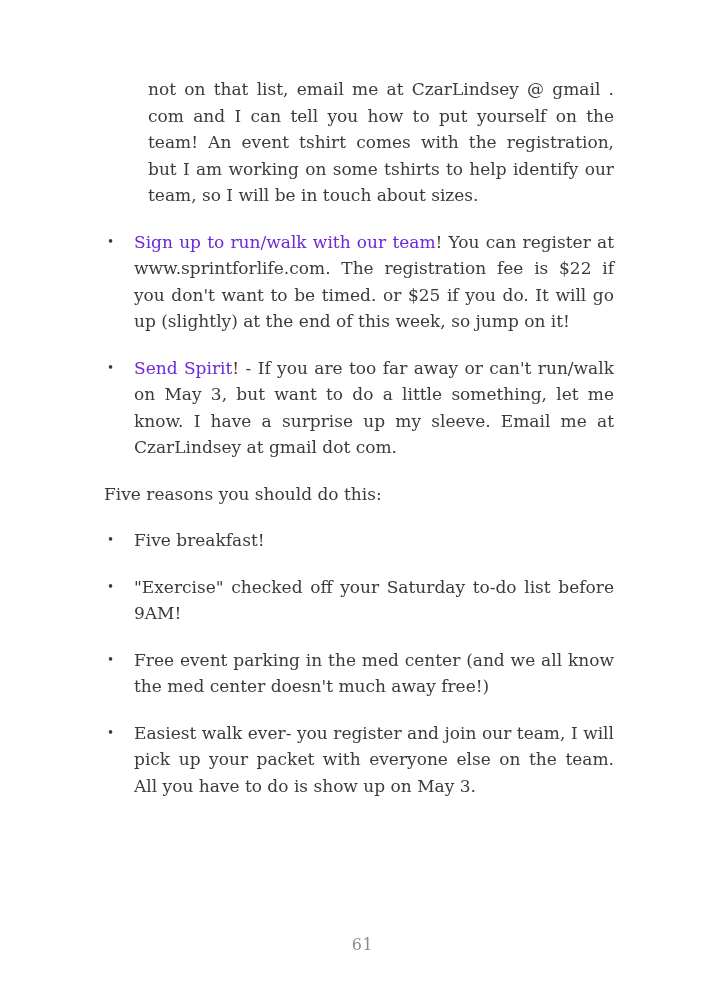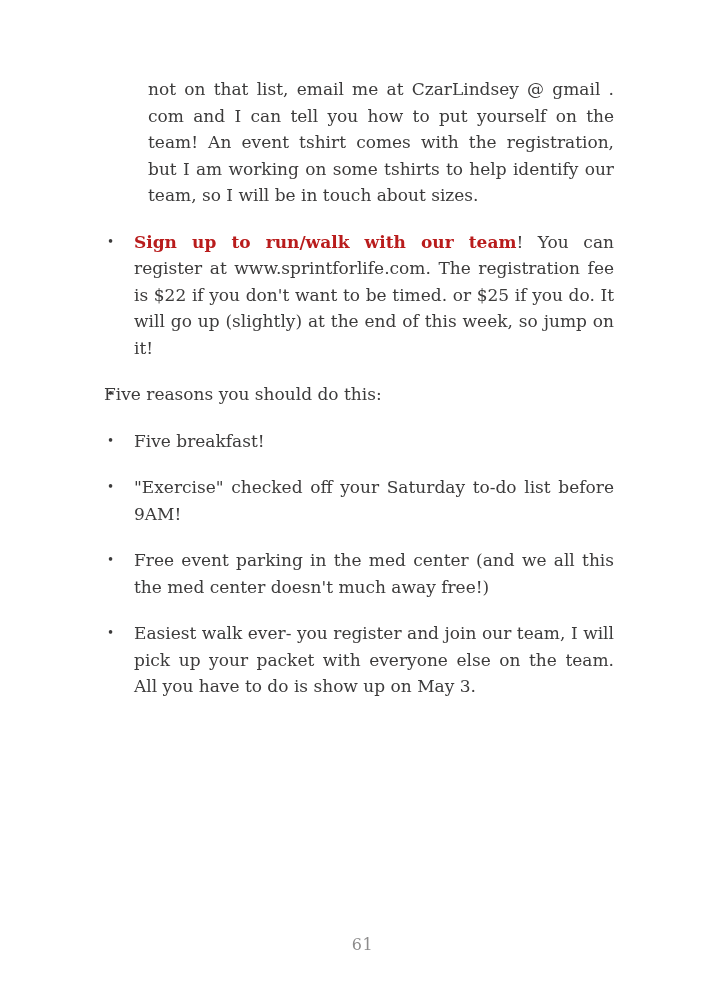--- a/index.html
+++ b/index.html
@@ -43,22 +43,22 @@
   }
   .bullet .marker {
     position: absolute;
     left: 3px;
     top: 0;
     font-size: 12px;
     line-height: 26.5px;
     color: #3c3b3b;
   }
   .bullet strong {
-    font-weight: bold;
-    color: #b91c1c;
+    font-weight: normal;
+    color: #6d28d9;
   }
   .flush {
     margin: 0 0 20px 0;
     text-align: left;
   }
   .page-number {
     position: absolute;
     bottom: 38px;
     left: 8px;
     width: 100%;
@@ -78,37 +78,40 @@
 
     <div class="bullet">
       <span class="marker">•</span>
       <span>
         <strong>Sign up to run/walk with our team</strong><span>!   You can register at www.sprintforlife.com.   The registration fee is $22 if you don't want to be timed. or $25 if you do.  It will go up (slightly) at the end of this week, so jump on it!</span>
       </span>
     </div>
 
     <div class="bullet">
       <span class="marker">•</span>
+      <span>
+        <strong>Send Spirit</strong><span>!  - If you are too far away or can't run/walk on May 3, but want to do a little something, let me know.  I have a surprise up my sleeve.  Email me at CzarLindsey at gmail dot com.</span>
+      </span>
     </div>
 
     <p class="flush">Five reasons you should do this:</p>
 
     <div class="bullet">
       <span class="marker">•</span>
       <span>Five breakfast!</span>
     </div>
 
     <div class="bullet">
       <span class="marker">•</span>
       <span>"Exercise" checked off your Saturday to-do list before 9AM!</span>
     </div>
 
     <div class="bullet">
       <span class="marker">•</span>
-      <span>Free event parking in the med center (and we all this the med center doesn't much away free!)</span>
+      <span>Free event parking in the med center (and we all know the med center doesn't much away free!)</span>
     </div>
 
     <div class="bullet">
       <span class="marker">•</span>
       <span>Easiest walk ever- you register and join our team, I will pick up your packet with everyone else on the team.  All you have to do is show up on May 3.</span>
     </div>
 
   </div>
 
   <div class="page-number">61</div>

